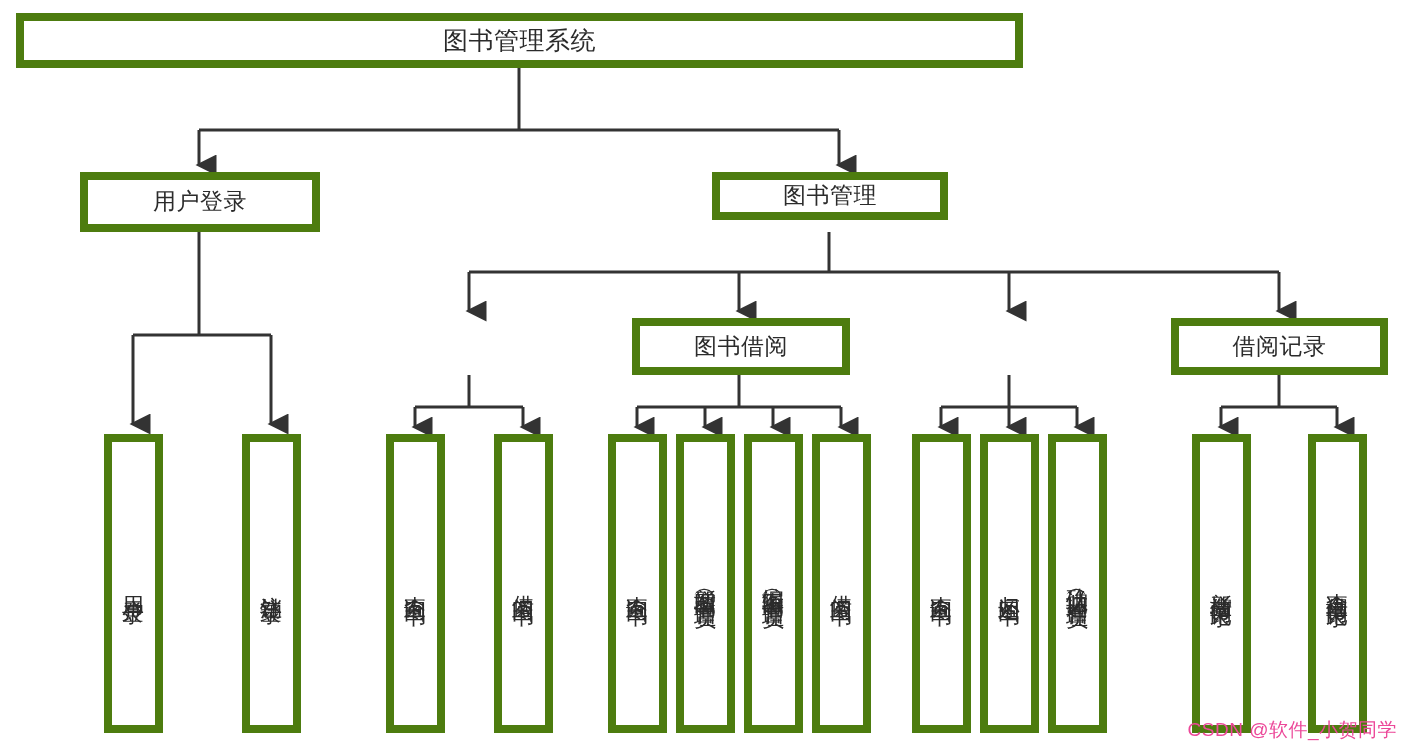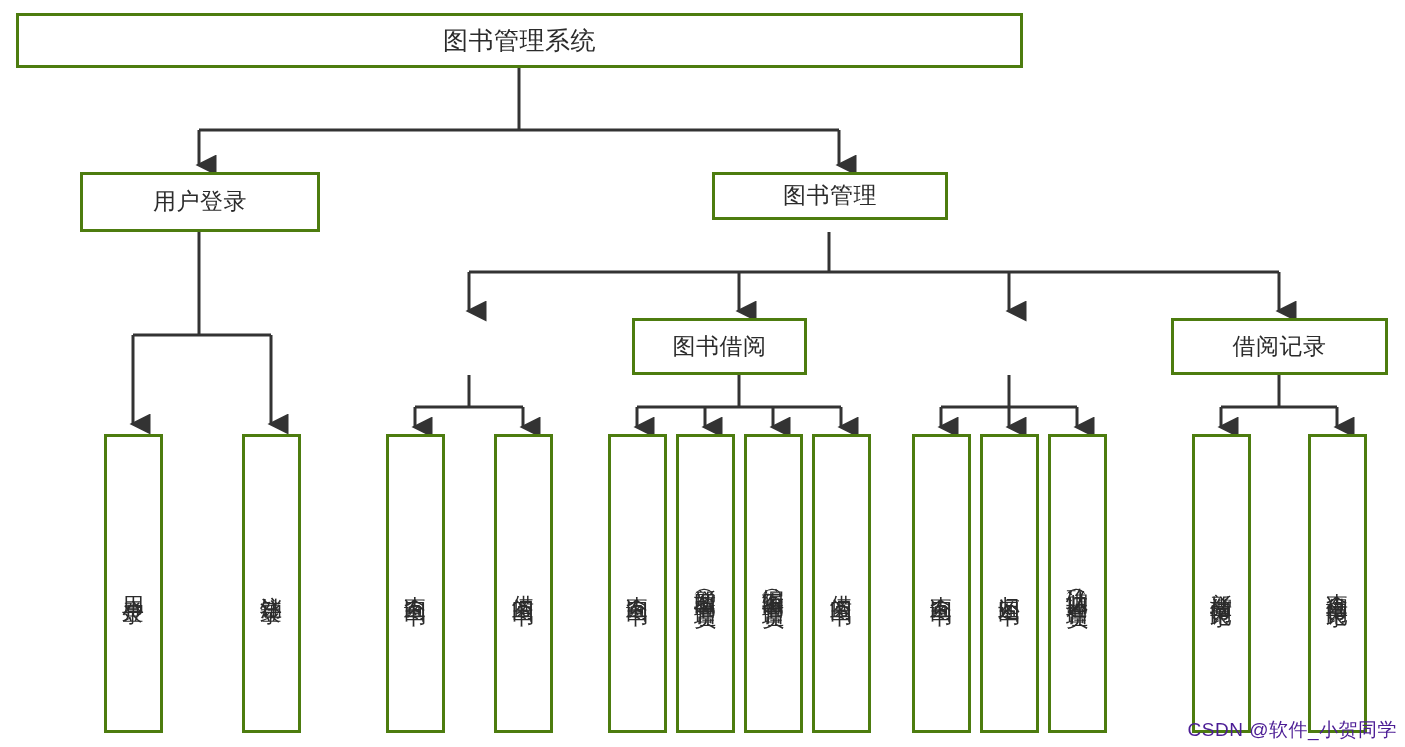--- a/index.html
+++ b/index.html
@@ -21,21 +21,21 @@
   #edge-layer {
     position: absolute;
     left: 0;
     top: 0;
     width: 1405px;
     height: 747px;
   }
   .node {
     position: absolute;
     box-sizing: border-box;
-    border: 3px solid #4d7c0f;
+    border: 8px solid #4d7c0f;
     background: #ffffff;
     color: #2b2b2b;
     display: flex;
     align-items: center;
     justify-content: center;
     text-align: center;
     z-index: 2;
   }
   .node.h {
     font-size: 23px;
@@ -56,21 +56,21 @@
   .node.v .vtext {
     writing-mode: vertical-rl;
     text-orientation: upright;
     white-space: nowrap;
   }
   #watermark {
     position: absolute;
     right: 8px;
     bottom: 4px;
     font-size: 19px;
-    color: #4c1d95;
+    color: #ec4899;
     letter-spacing: 0.5px;
     z-index: 5;
     user-select: none;
     white-space: nowrap;
   }
 </style>
 </head>
 <body>
 
 <div id="diagram-root">
@@ -130,21 +130,21 @@
     <span>图书管理系统</span>
   </div>
 
   <div class="node h" style="left:80px; top:172px; width:240px; height:60px;">
     <span>用户登录</span>
   </div>
   <div class="node h" style="left:712px; top:172px; width:236px; height:48px;">
     <span>图书管理</span>
   </div>
 
-  <div class="node h" style="left:632px; top:318px; width:175px; height:57px;">
+  <div class="node h" style="left:632px; top:318px; width:218px; height:57px;">
     <span>图书借阅</span>
   </div>
   <div class="node h" style="left:1171px; top:318px; width:217px; height:57px;">
     <span>借阅记录</span>
   </div>
 
   <div class="node v" style="left:104px; top:434px; width:59px; height:299px;">
     <span class="vtext">用户登录</span>
   </div>
   <div class="node v" style="left:242px; top:434px; width:59px; height:299px;">

